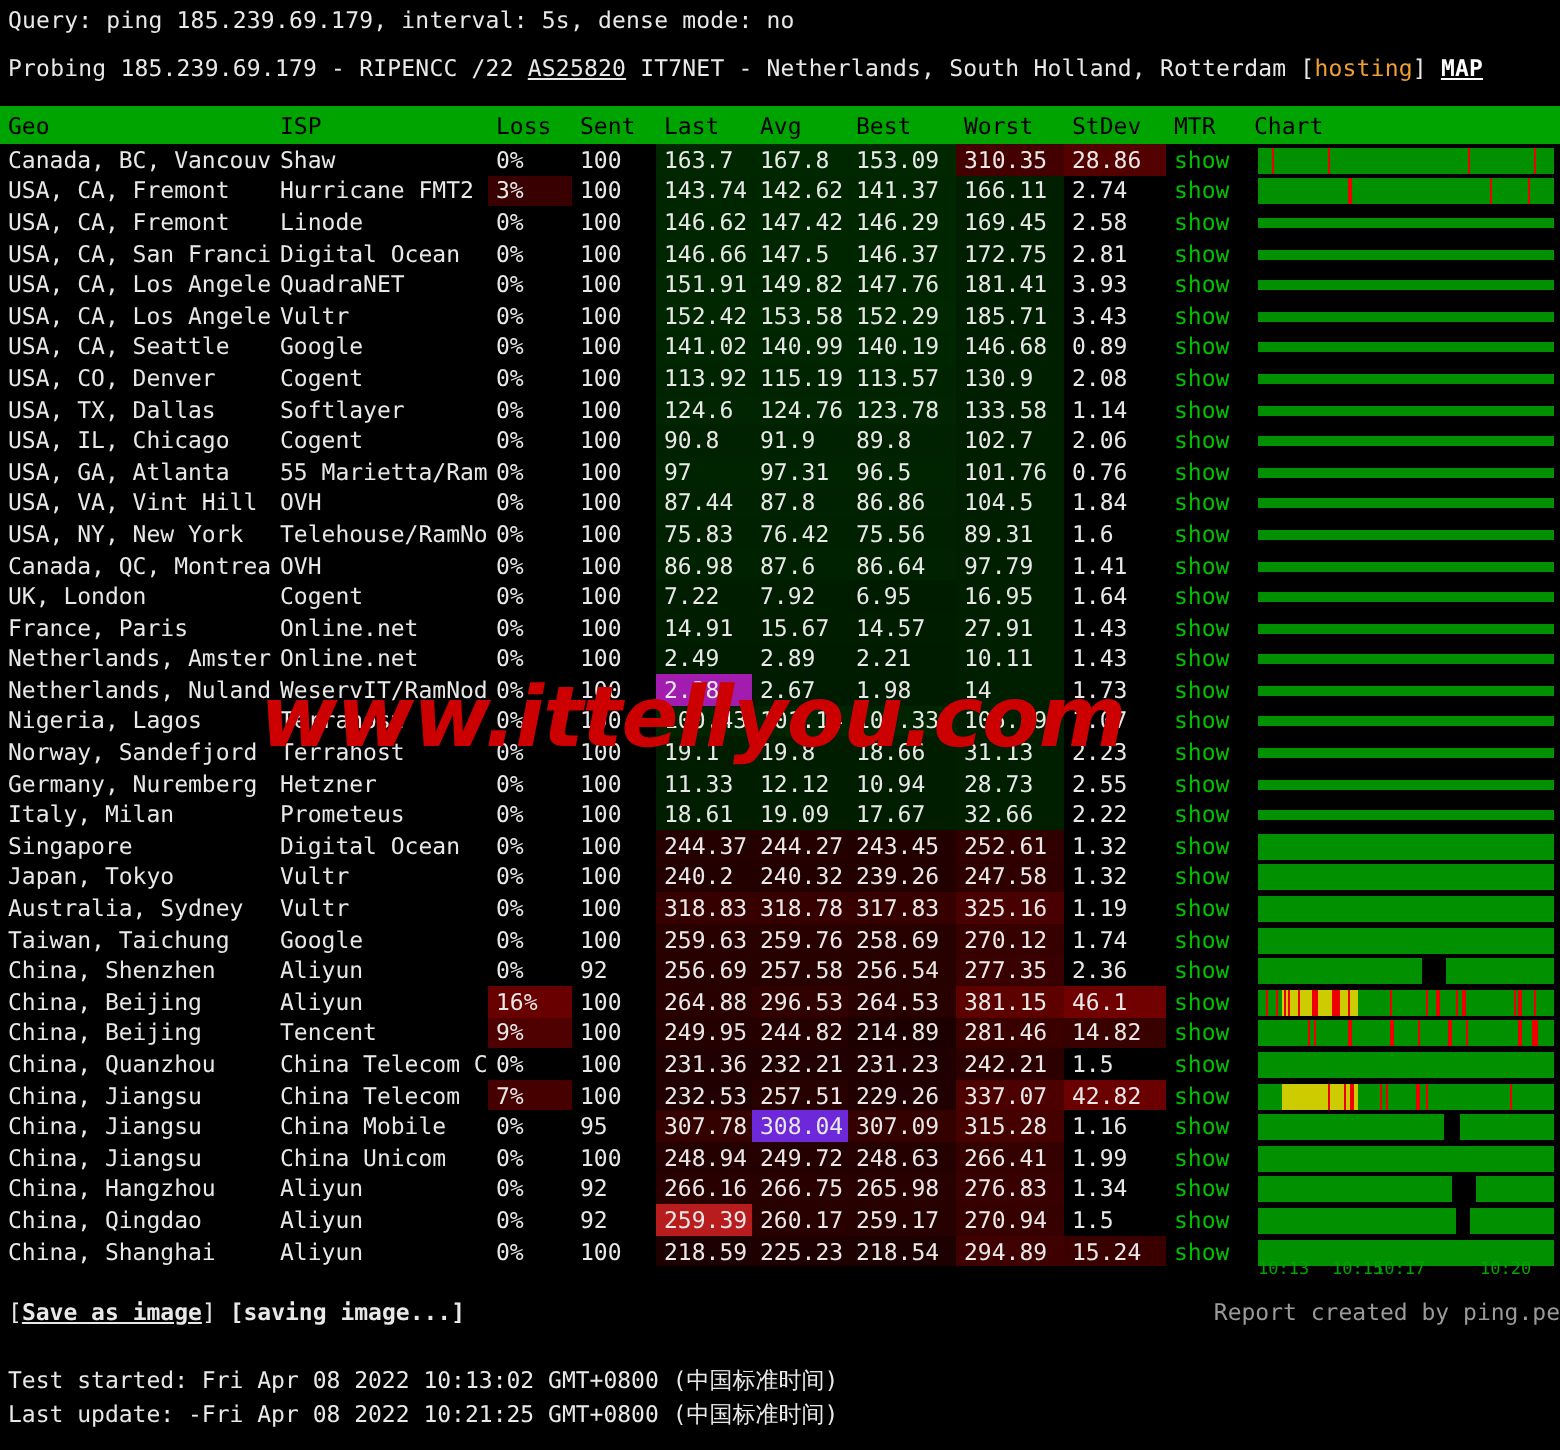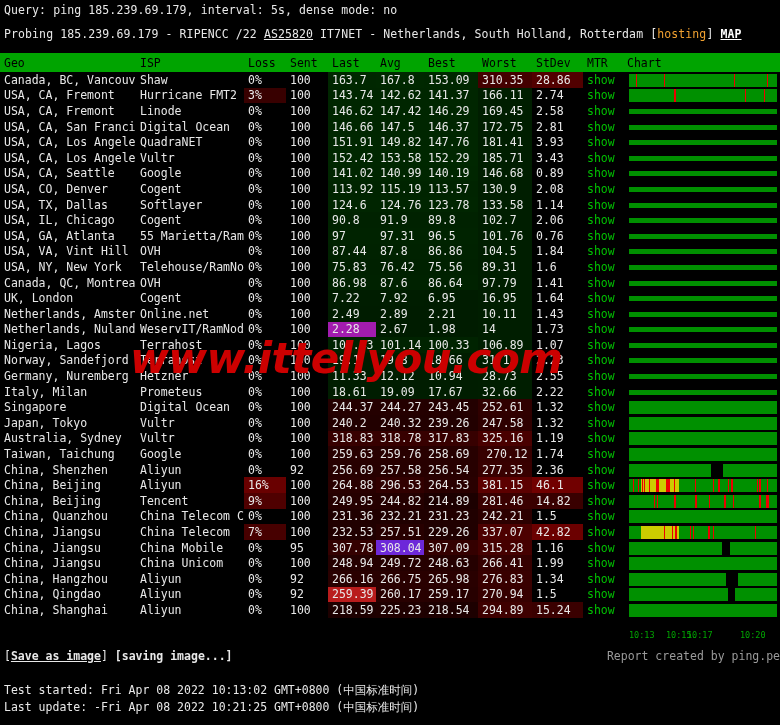--- a/index.html
+++ b/index.html
@@ -413,20 +413,37 @@
         <td class="col-worst" style="background: rgb(0, 30, 0);">16.95</td>
         <td class="col-stdev">1.64</td>
         <td class="col-mtr mtr"><a>show</a></td>
         <td class="col-chart">
           <div class="spark thin">
             <div class="seg" style="left: 0px; width: 148px;"></div>
           </div>
         </td>
       </tr>
       <tr>
+        <td class="col-geo">France, Paris</td>
+        <td class="col-isp">Online.net</td>
+        <td class="col-loss">0%</td>
+        <td class="col-sent">100</td>
+        <td class="col-last" style="background: rgb(0, 29, 0);">14.91</td>
+        <td class="col-avg" style="background: rgb(0, 29, 0);">15.67</td>
+        <td class="col-best" style="background: rgb(0, 29, 0);">14.57</td>
+        <td class="col-worst" style="background: rgb(0, 30, 0);">27.91</td>
+        <td class="col-stdev">1.43</td>
+        <td class="col-mtr mtr"><a>show</a></td>
+        <td class="col-chart">
+          <div class="spark thin">
+            <div class="seg" style="left: 0px; width: 148px;"></div>
+          </div>
+        </td>
+      </tr>
+      <tr>
         <td class="col-geo">Netherlands, Amsterdam</td>
         <td class="col-isp">Online.net</td>
         <td class="col-loss">0%</td>
         <td class="col-sent">100</td>
         <td class="col-last" style="background: rgb(0, 28, 0);">2.49</td>
         <td class="col-avg" style="background: rgb(0, 28, 0);">2.89</td>
         <td class="col-best" style="background: rgb(0, 28, 0);">2.21</td>
         <td class="col-worst" style="background: rgb(0, 30, 0);">10.11</td>
         <td class="col-stdev">1.43</td>
         <td class="col-mtr mtr"><a>show</a></td>
@@ -573,21 +590,21 @@
         </td>
       </tr>
       <tr>
         <td class="col-geo">Taiwan, Taichung</td>
         <td class="col-isp">Google</td>
         <td class="col-loss">0%</td>
         <td class="col-sent">100</td>
         <td class="col-last" style="background: rgb(40, 0, 0);">259.63</td>
         <td class="col-avg" style="background: rgb(40, 0, 0);">259.76</td>
         <td class="col-best" style="background: rgb(39, 0, 0);">258.69</td>
-        <td class="col-worst" style="background: rgb(54, 0, 0); text-align: center;">270.12</td>
+        <td class="col-worst" style="background: rgb(54, 0, 0);">270.12</td>
         <td class="col-stdev">1.74</td>
         <td class="col-mtr mtr"><a>show</a></td>
         <td class="col-chart">
           <div class="spark">
             <div class="seg" style="left: 0px; width: 148px;"></div>
           </div>
         </td>
       </tr>
       <tr>
         <td class="col-geo">China, Shenzhen</td>

